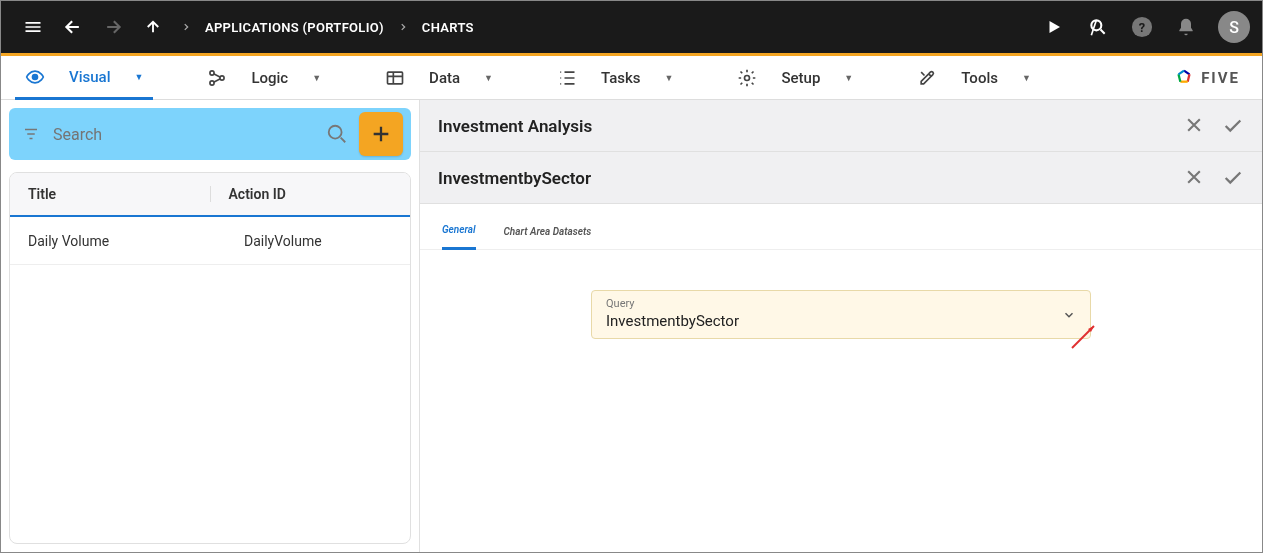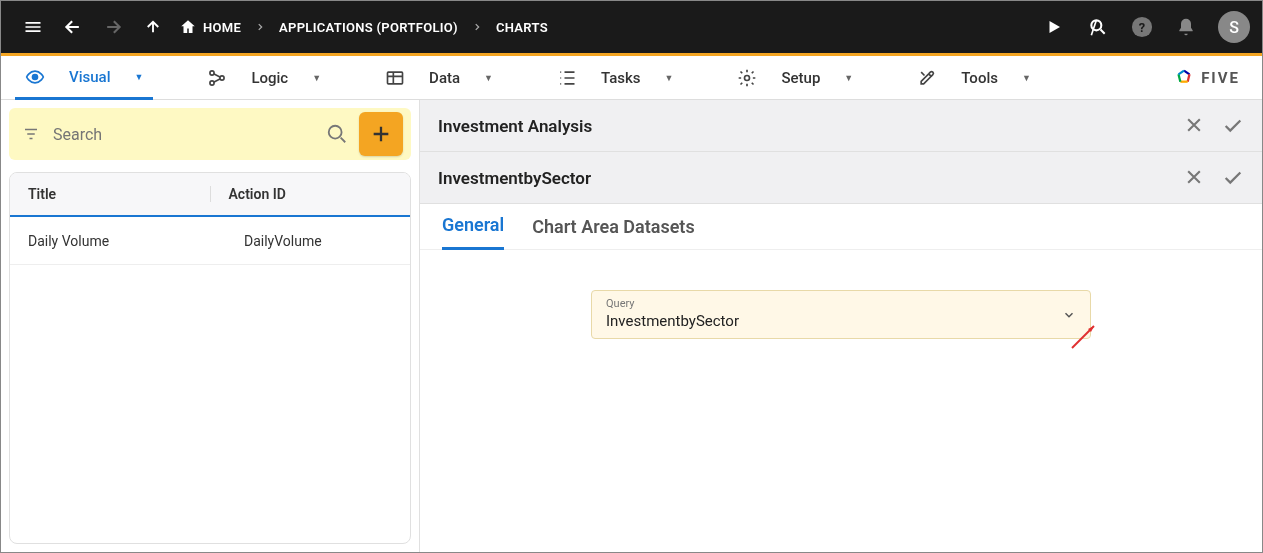--- a/index.html
+++ b/index.html
@@ -15,40 +15,40 @@
 .tabbar { height: 44px; display: flex; align-items: center; border-bottom: 1px solid #ddd; padding: 0 14px; }
 .tabbar .tab { display: flex; align-items: center; gap: 24px; padding: 0 10px; height: 100%; font-size: 15px; font-weight: 500; color: #333; cursor: pointer; margin-right: 44px; }
 .tabbar .tab.active { color: #1976d2; border-bottom: 3px solid #1976d2; margin-bottom: -1px; }
 .tabbar .tab .tri { font-size: 9px; color: #666; }
 .tabbar .tab.active .tri { color: #1976d2; }
 .brand { margin-left: auto; display: flex; align-items: center; gap: 6px; font-weight: 700; color: #555; letter-spacing: 2px; font-size: 15px; padding-right: 8px; }
 .brand .logo { width: 22px; height: 22px; position: relative; }
 .brand .logo svg { width: 100%; height: 100%; }
 .workspace { display: flex; height: calc(100% - 99px); }
 .left-pane { width: 418px; padding: 8px; display: flex; flex-direction: column; }
-.search-row { display: flex; align-items: center; background: #fef9c3; border-radius: 6px; padding: 6px 8px; gap: 8px; height: 52px; }
+.search-row { display: flex; align-items: center; background: #7dd3fc; border-radius: 6px; padding: 6px 8px; gap: 8px; height: 52px; }
 .search-row .filter-ic, .search-row .search-ic { color: #777; width: 28px; display: flex; justify-content: center; }
 .search-row input { flex: 1; border: none; background: transparent; font-size: 16px; color: #555; outline: none; }
 .add-btn { width: 44px; height: 44px; background: #F4A522; border-radius: 6px; display: flex; align-items: center; justify-content: center; cursor: pointer; box-shadow: 0 1px 2px rgba(0,0,0,.15); }
 .grid-card { margin-top: 12px; border: 1px solid #e0e0e0; border-radius: 8px; flex: 1; display: flex; flex-direction: column; overflow: hidden; }
 .grid-head { display: flex; background: #f7f7f9; border-bottom: 2px solid #1976d2; height: 44px; align-items: center; font-weight: 600; color: #333; font-size: 14px; }
 .grid-head .c1 { flex: 1; padding-left: 18px; border-right: 1px solid #ddd; }
 .grid-head .c2 { flex: 1; padding-left: 18px; }
 .grid-body { flex: 1; }
 .grid-row { display: flex; height: 48px; align-items: center; font-size: 14px; color: #333; border-bottom: 1px solid #eee; cursor: pointer; gap: 32px; }
 .grid-row .c1 { flex: 1; padding-left: 18px; }
 .grid-row .c2 { flex: 1; padding-left: 18px; }
 .grid-foot { background: #f7f7f9; padding: 10px 14px; text-align: right; font-size: 13px; font-weight: 700; color: #333; }
 .right-pane { flex: 1; border-left: 1px solid #e0e0e0; display: flex; flex-direction: column; }
 .panel-head { height: 52px; background: #f0f0f2; border-bottom: 1px solid #e0e0e0; display: flex; align-items: center; padding: 0 18px; }
 .panel-head .title { font-size: 17px; font-weight: 600; color: #222; }
 .panel-head .actions { margin-left: auto; display: flex; gap: 18px; }
 .panel-head .actions .ic { color: #777; cursor: pointer; }
 .sub-tabs { display: flex; gap: 28px; padding: 0 22px; border-bottom: 1px solid #eee; height: 46px; align-items: flex-end; }
-.sub-tabs .st { padding-bottom: 12px; font-size: 18px; font-weight: 600; color: #555; cursor: pointer; }
+.sub-tabs .st { padding-bottom: 12px; font-size: 10px; font-weight: 600; color: #555; cursor: pointer; font-style: italic; }
 .sub-tabs .st.active { color: #1976d2; border-bottom: 3px solid #1976d2; margin-bottom: -1px; }
 .form-area { padding: 40px 20px; display: flex; justify-content: center; }
 .field { width: 500px; background: #FFF8E7; border: 1px solid #E8D9A8; border-radius: 4px; padding: 6px 14px 8px; position: relative; cursor: pointer; }
 .field .label { font-size: 11px; color: #777; }
 .field .value { font-size: 15px; color: #222; margin-top: 2px; }
 .field .dd { position: absolute; right: 14px; top: 50%; transform: translateY(-50%); color: #555; }
 .arrow-annot { position: absolute; right: -6px; top: 70%; }
 svg { display: block; }
 </style>
 </head>
@@ -67,26 +67,20 @@
   </div>
   <div class="icon-btn disabled">
     <svg width="20" height="20" viewBox="0 0 24 24" fill="none" stroke="currentColor" stroke-width="2.5">
         <path d="M5 12h14M13 5l7 7-7 7"></path>
       </svg>
   </div>
   <div class="icon-btn">
     <svg width="18" height="18" viewBox="0 0 24 24" fill="none" stroke="currentColor" stroke-width="2.5">
         <path d="M12 19V5M5 12l7-7 7 7"></path>
       </svg>
-  </div>
-  <div class="crumb">
-    <svg width="18" height="18" viewBox="0 0 24 24" fill="currentColor" style="margin-right:6px">
-        <path d="M12 3l9 8h-3v9h-5v-6H11v6H6v-9H3z"></path>
-      </svg>
-    <span>HOME</span>
   </div>
   <span class="chev">
     <svg width="10" height="10" viewBox="0 0 24 24" fill="none" stroke="currentColor" stroke-width="3">
         <path d="M9 5l7 7-7 7"></path>
       </svg>
   </span>
   <div class="crumb">
     <span>APPLICATIONS (PORTFOLIO)</span>
   </div>
   <span class="chev">

